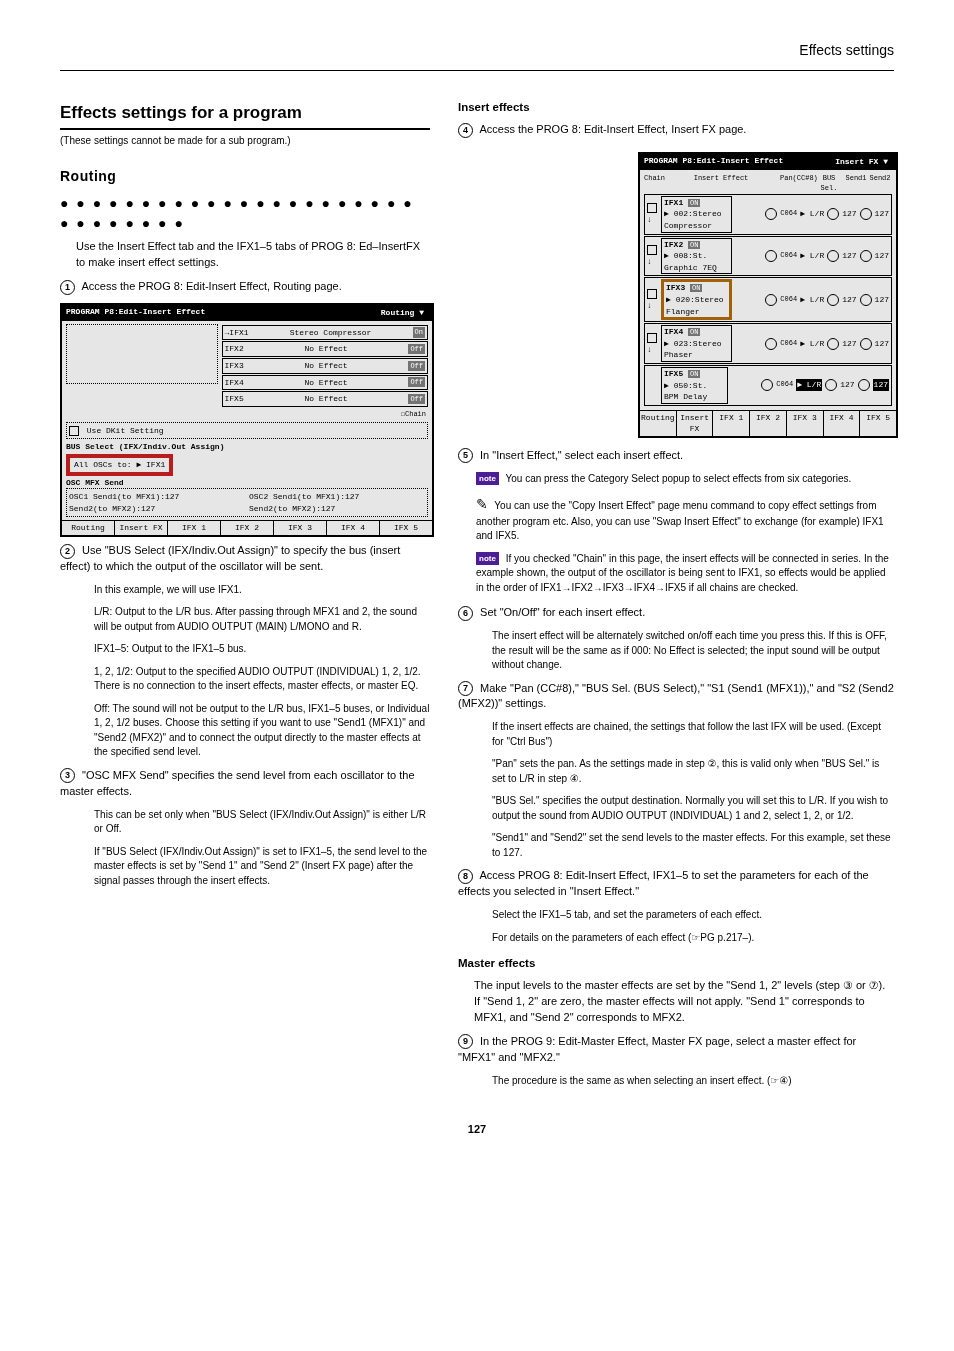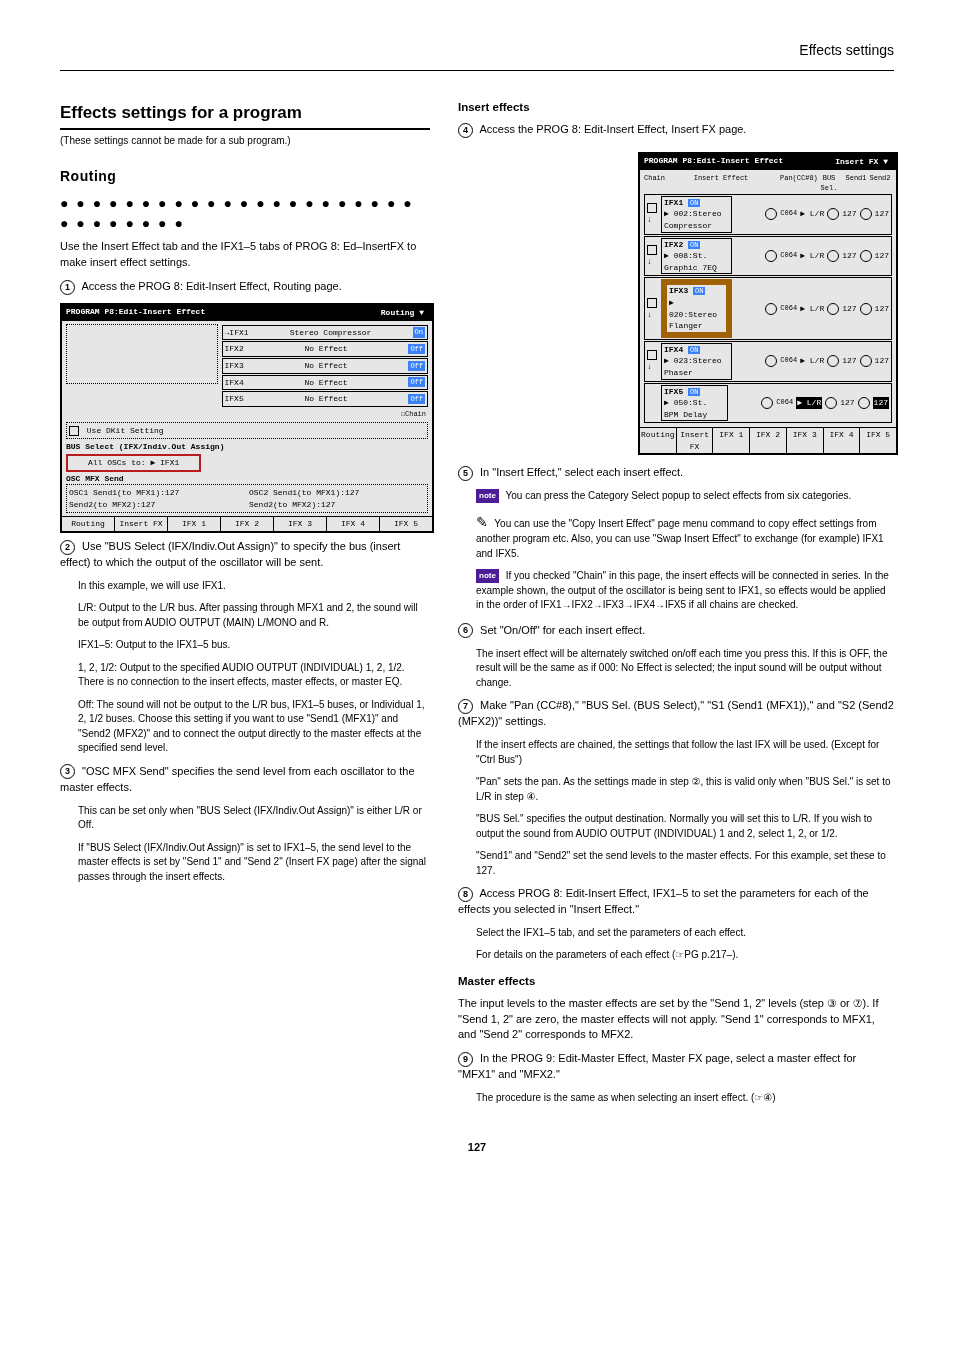--- a/index.html
+++ b/index.html
@@ -51,21 +51,21 @@
   h3.sub {
     font-size: 11.5px;
     font-weight: bold;
     margin: 10px 0 6px 0;
   }
   .dots {
     letter-spacing: 2px;
     font-size: 14px;
     margin: 2px 0 6px 0;
   }
-  p { margin: 4px 0 8px 0; }
+  p { margin: 4px 0 8px 16px; }
   .circ {
     display: inline-block;
     width: 13px; height: 13px;
     border: 1px solid #000;
     border-radius: 50%;
     font-size: 9px;
     text-align: center;
     line-height: 13px;
     font-weight: bold;
     vertical-align: middle;
@@ -98,21 +98,21 @@
     margin:6px 0;
     padding:0;
     width:100%;
   }
   .lcd-title {
     background:#000; color:#fff; font-weight:bold;
     display:flex; justify-content:space-between; padding:1px 4px; font-size:8px;
   }
   .lcd-body { padding:3px 4px; }
   .lcd-row { border:1px solid #000; margin:1px 0; padding:1px 2px; display:flex; justify-content:space-between; align-items:center; }
-  .lcd-row span.tag { background:#3b82f6;color:#fff;padding:0 2px; font-size:7px; }
+  .lcd-row span.tag { background:#737373;color:#fff;padding:0 2px; font-size:7px; }
   .lcd-btm { display:flex; border-top:1px solid #000; }
   .lcd-btm div { flex:1; text-align:center; border-right:1px solid #000; padding:1px 0;}
   .lcd-btm div:last-child{border-right:none;}
   .knobs { display:flex; gap:3px;padding-left:33px; }
   .knob{width:10px;height:10px;border:1px solid #000;border-radius:50%;}
   .pagenum {text-align:center;font-weight:bold;margin-top:26px;}
   .black-bar{background:#000;color:#fff;padding:1px 4px;font-weight:bold;font-size:8px;}
   .checkbox{display:inline-block;width:8px;height:8px;border:1px solid #000;vertical-align:middle;margin-right:3px;}
 </style>
 </head>
@@ -171,21 +171,21 @@
                 <span class="tag">Off</span>
               </div>
             <div style="text-align:right;font-size:7px;padding:1px 2px">☐Chain</div>
           </div>
         </div>
         <div style="border:1px dotted #000;padding:2px;margin:2px 0">
           <span class="checkbox"></span>
           <span>Use DKit Setting</span>
         </div>
         <div style="font-weight:bold">BUS Select (IFX/Indiv.Out Assign)</div>
-        <div style="border:2px solid #b91c1c;display:inline-block;padding:1px 20px;margin:1px 0">
+        <div style="border:4px solid #b91c1c;display:inline-block;padding:1px 4px;margin:1px 0">
           <span>All OSCs to: ▶ IFX1</span>
         </div>
         <div style="font-weight:bold">OSC MFX Send</div>
         <div style="display:flex;gap:4px;border:1px dotted #000;padding:2px">
           <div style="flex:1">
             <div>OSC1 Send1(to MFX1):127</div>
             <div>Send2(to MFX2):127</div>
           </div>
           <div style="flex:1">
             <div>OSC2 Send1(to MFX1):127</div>
@@ -271,21 +271,21 @@
                     <div style="font-size:7px">C064</div>
                     <div>▶ L/R</div>
                     <div class="knob"></div>
                     <div>127</div>
                     <div class="knob"></div>
                     <div>127</div>
                   </div>
             </div>
             <div class="lcd-row">
               <div style="width:14px"><span class="checkbox"></span>↓</div>
-              <div style="flex:1;border:6px solid #a16207;padding:0 2px"><b>IFX3</b> <span class="tag">ON</span><br>▶ <span>020:Stereo Flanger</span></div>
+              <div style="flex:1;border:3px solid #a16207;padding:0 2px"><b>IFX3</b> <span class="tag">ON</span><br>▶ <span>020:Stereo Flanger</span></div>
               <div class="knobs">
                     <div class="knob"></div>
                     <div style="font-size:7px">C064</div>
                     <div>▶ L/R</div>
                     <div class="knob"></div>
                     <div>127</div>
                     <div class="knob"></div>
                     <div>127</div>
                   </div>
             </div>

